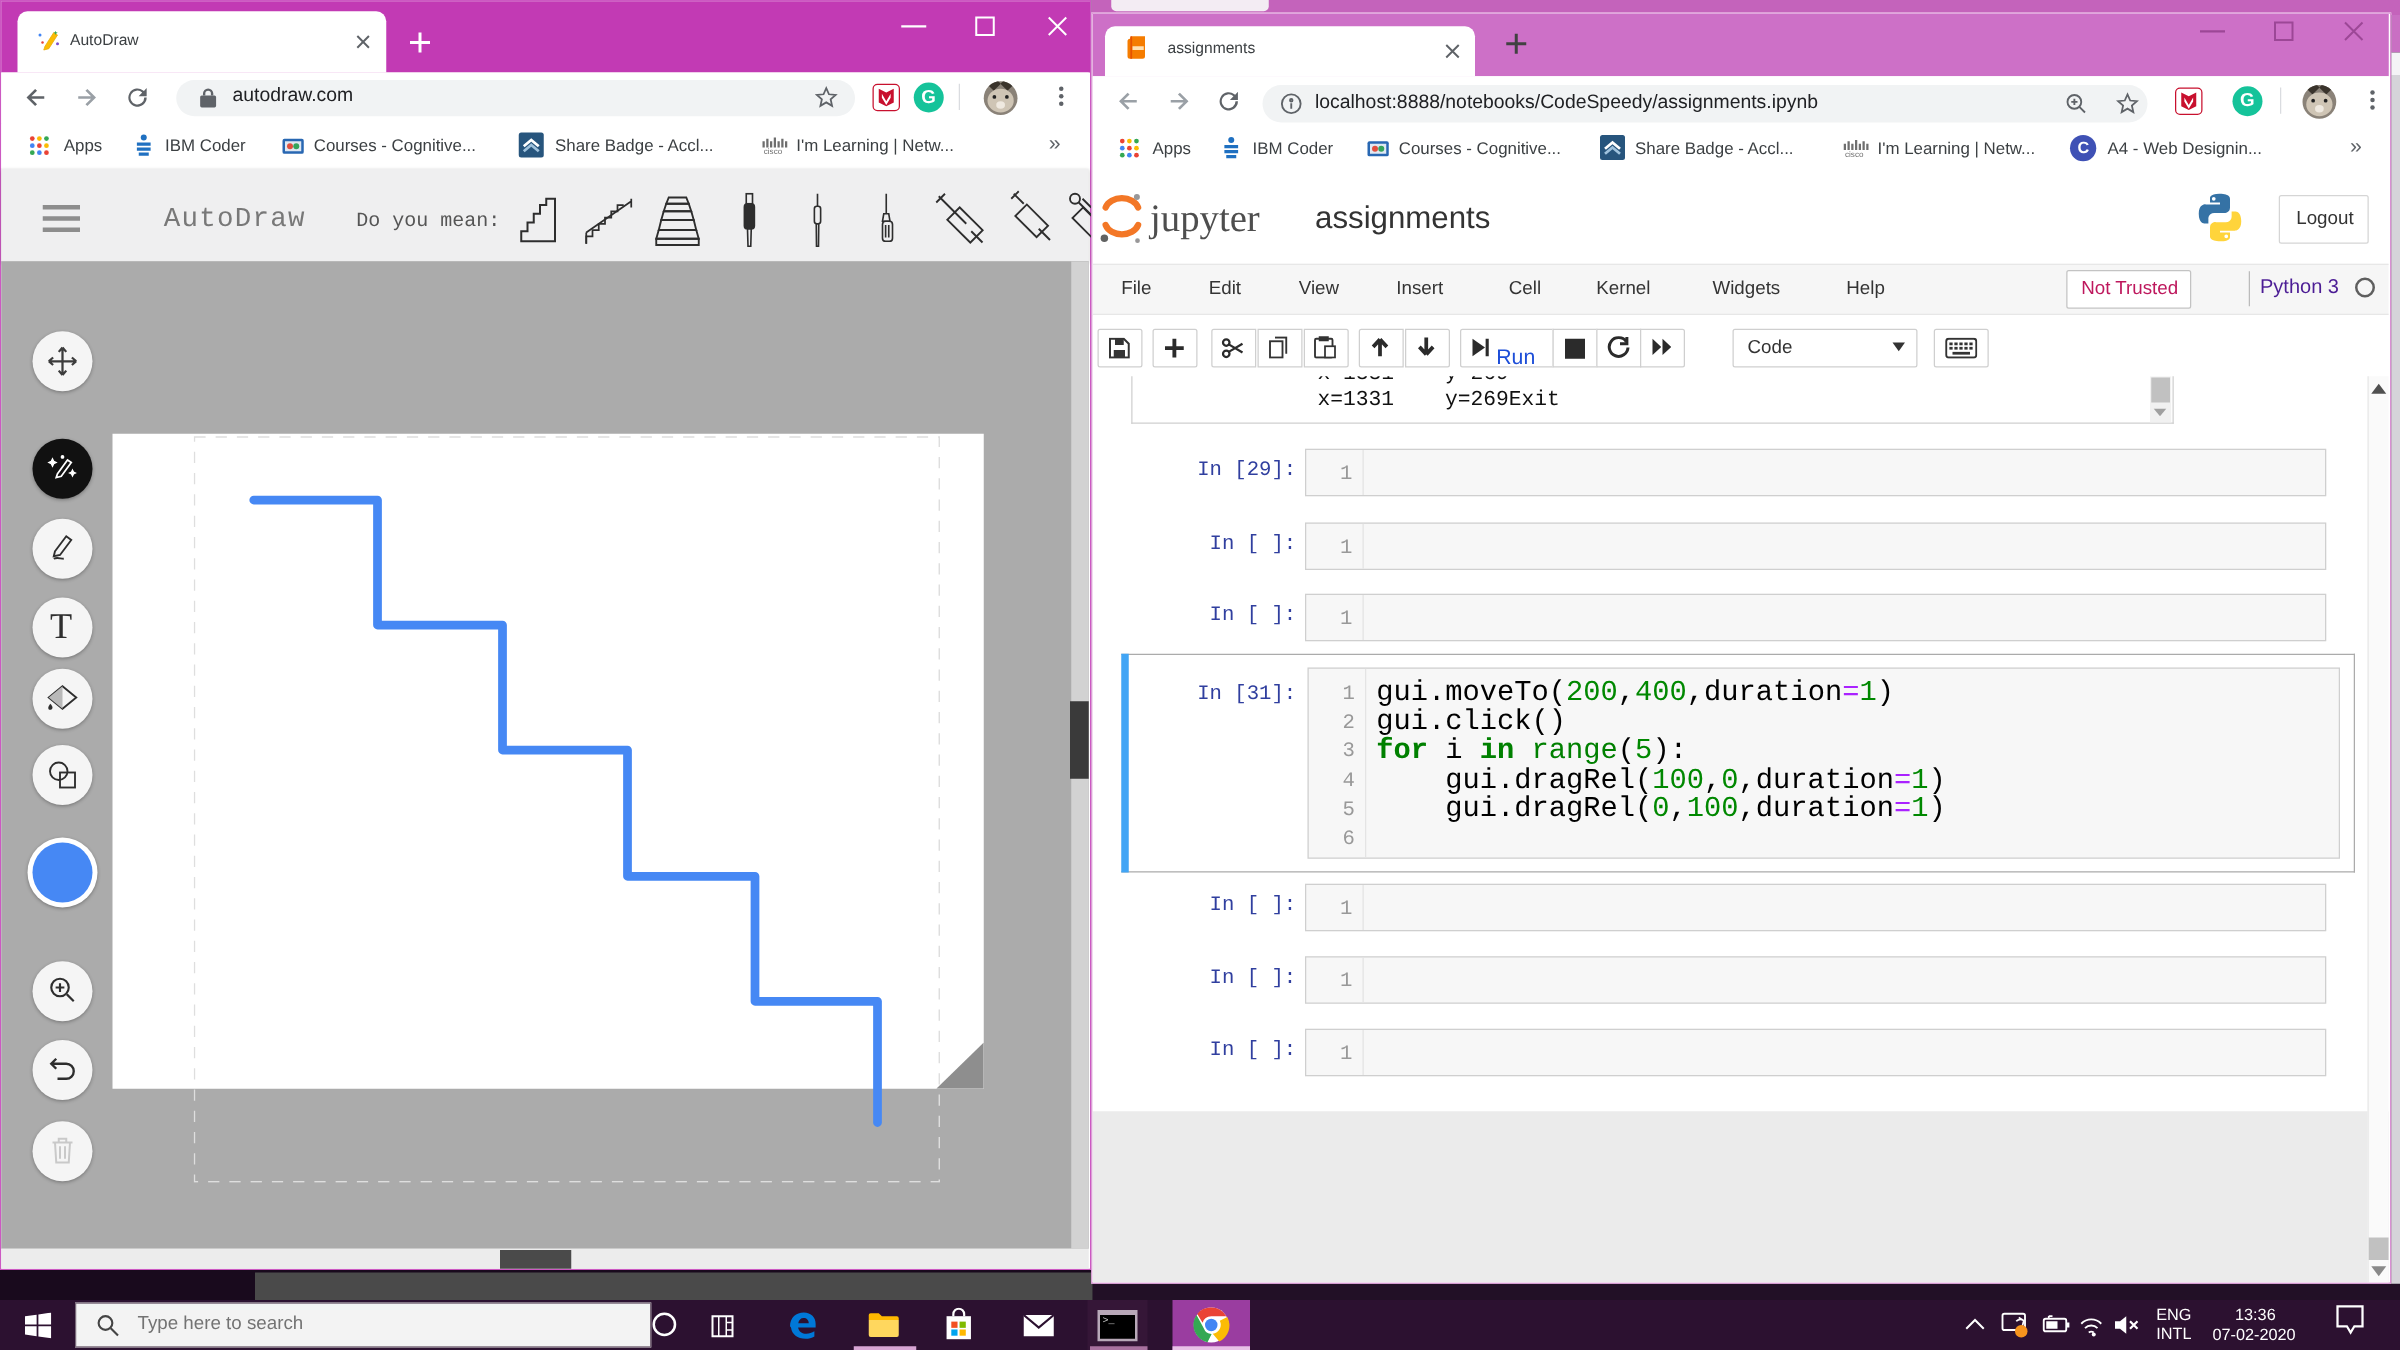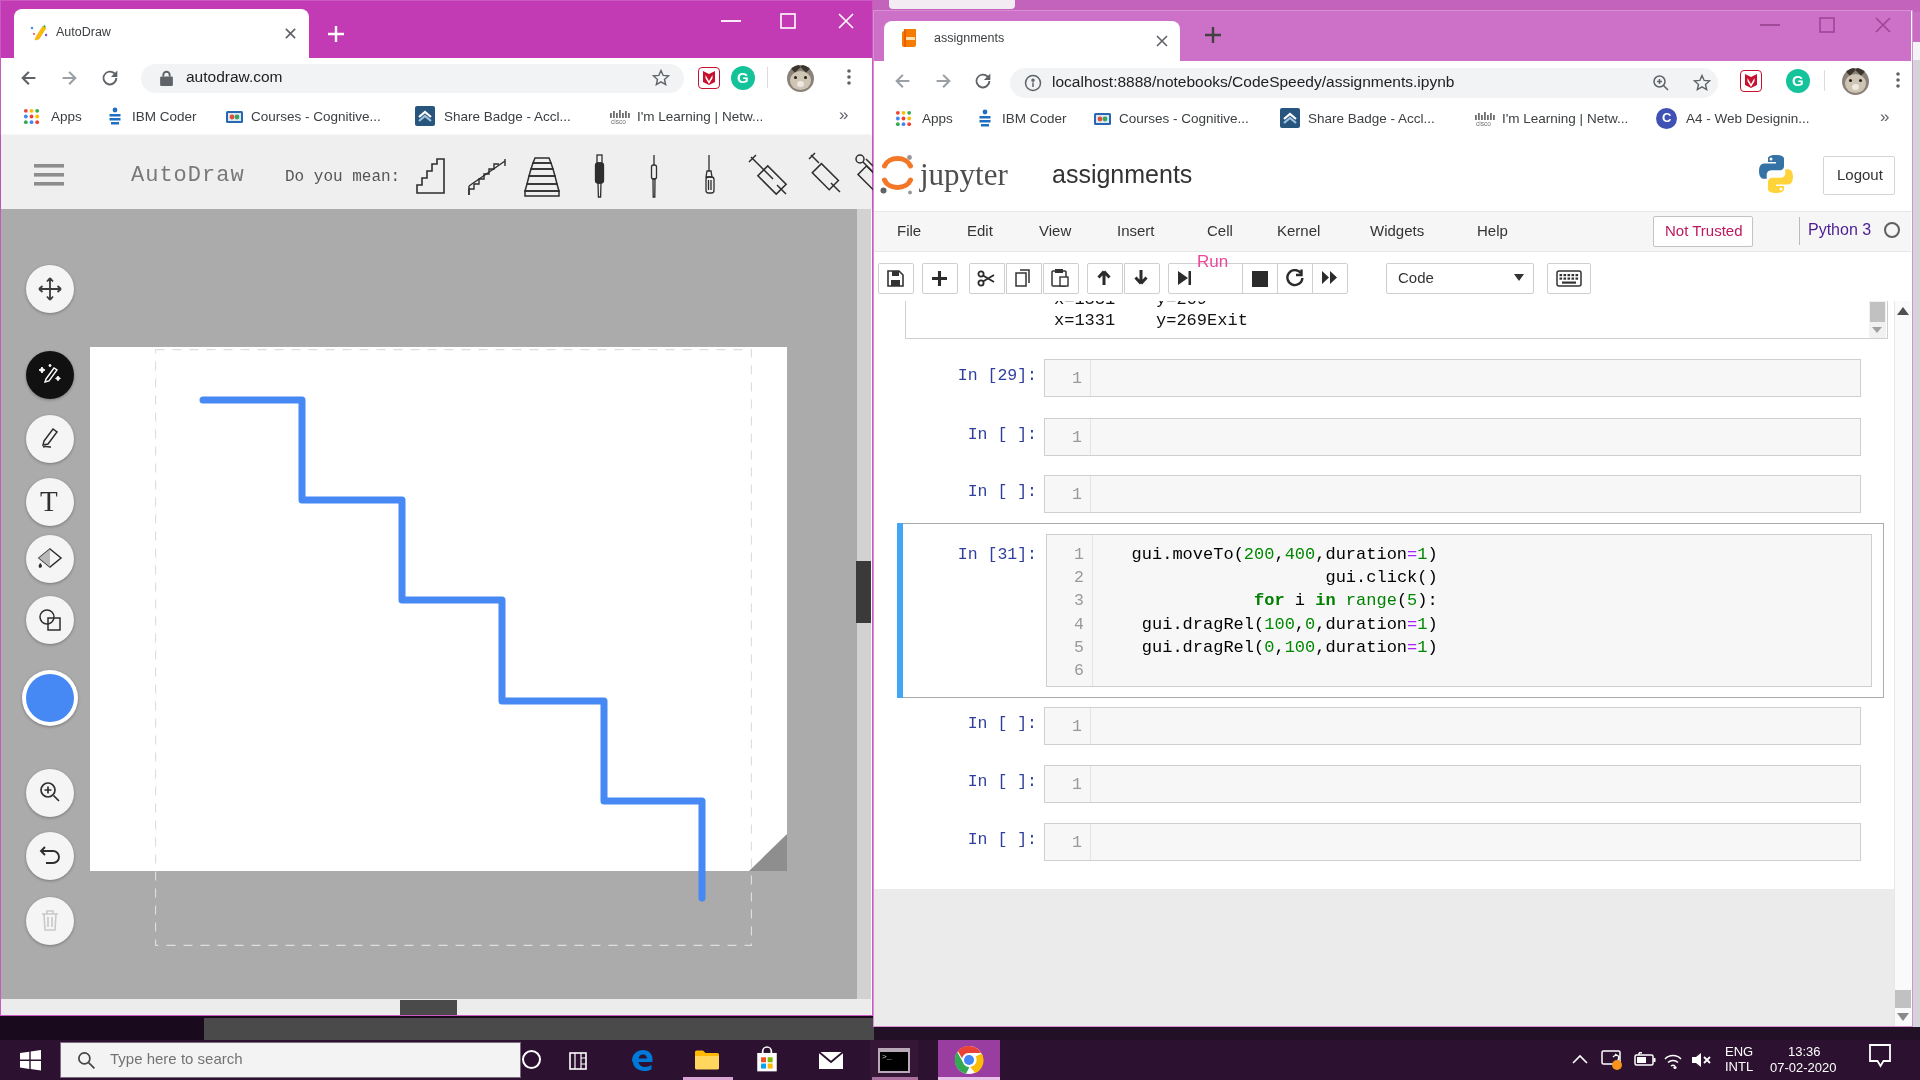--- a/index.html
+++ b/index.html
@@ -515,21 +515,21 @@
       </svg>
     <div class="jbtn" style="left:250px;top:126px;width:36px;border-radius:0 2px 2px 0;"></div>
     <svg class="abs" style="left:259px;top:132px" width="16" height="17" viewBox="0 0 16 17">
         <path d="M8 1 V13 M8 14.5 L2.5 8.5 M8 14.5 L13.5 8.5" fill="none" stroke="#2b2b2b" stroke-width="3"></path>
       </svg>
     <div class="jbtn" style="left:294px;top:126px;width:75px;border-radius:2px 0 0 2px;"></div>
     <svg class="abs" style="left:303px;top:133px" width="14" height="16" viewBox="0 0 14 16">
         <path d="M1 1 L11 8 L1 15 Z" fill="#2b2b2b"></path>
         <rect x="11.5" y="1" width="3" height="14" fill="#2b2b2b"></rect>
       </svg>
-    <div class="abs" style="left:323px;top:115px;font-size:17px;color:#ec4899;">Run</div>
+    <div class="abs" style="left:323px;top:139px;font-size:17px;color:#1d4ed8;">Run</div>
     <div class="jbtn" style="left:368px;top:126px;width:36px;border-radius:0;"></div>
     <div class="abs" style="left:378px;top:134px;width:16px;height:16px;background:#2b2b2b;"></div>
     <div class="jbtn" style="left:403px;top:126px;width:36px;border-radius:0;"></div>
     <svg class="abs" style="left:411px;top:132px" width="19" height="18" viewBox="0 0 19 18">
         <path d="M16 4.2 A7.5 7.5 0 1 0 17.4 9" fill="none" stroke="#2b2b2b" stroke-width="2.4"></path>
         <path d="M16.5 0.5 V6 H11" fill="none" stroke="#2b2b2b" stroke-width="2.4"></path>
       </svg>
     <div class="jbtn" style="left:438px;top:126px;width:36px;border-radius:0 2px 2px 0;"></div>
     <svg class="abs" style="left:447px;top:133px" width="18" height="15" viewBox="0 0 18 15">
         <path d="M1 1 L8 7.5 L1 14 Z M9 1 L16 7.5 L9 14 Z" fill="#2b2b2b"></path>
@@ -550,21 +550,21 @@
           <rect x="7.5" y="7.5" width="2.6" height="2.2"></rect>
           <rect x="11.5" y="7.5" width="2.6" height="2.2"></rect>
           <rect x="15.5" y="7.5" width="2.6" height="2.2"></rect>
           <rect x="19.5" y="7.5" width="2.6" height="2.2"></rect>
           <rect x="6" y="11.5" width="14" height="2.2"></rect>
         </g>
       </svg>
 
     <div class="abs" style="left:0;top:168px;width:1037px;height:584px;background:#fff;"></div>
 
-    <div class="abs" style="left:31px;top:164px;width:983px;height:38px;border:1px solid #cfcfcf;border-top:none;background:#fff;overflow:hidden;">
+    <div class="abs" style="left:31px;top:164px;width:834px;height:38px;border:1px solid #cfcfcf;border-top:none;background:#fff;overflow:hidden;">
       <div class="abs mono" style="left:148px;top:-11px;font-size:17px;color:#111;white-space:pre;">x=1331    y=269</div>
       <div class="abs mono" style="left:148px;top:10px;font-size:17px;color:#111;white-space:pre;">x=1331    y=269Exit</div>
       <div class="abs" style="right:1px;top:0px;width:17px;height:37px;background:#f1f1f1;"></div>
       <div class="abs" style="right:2px;top:1px;width:15px;height:20px;background:#c1c1c1;"></div>
       <div class="abs" style="right:5px;top:26px;width:0;height:0;border-left:5px solid transparent;border-right:5px solid transparent;border-top:6px solid #a0a0a0;"></div>
     </div>
 
     <div class="abs prompt" style="left:43px;top:229px;">In [29]:</div>
     <div class="cellbox" style="left:170px;top:222px;width:817px;height:38px;">
       <div class="gutter" style="line-height:37px;">1</div>
@@ -577,21 +577,21 @@
     <div class="abs prompt" style="left:43px;top:345px;">In [ ]:</div>
     <div class="cellbox" style="left:170px;top:338px;width:817px;height:38px;">
       <div class="gutter" style="line-height:37px;">1</div>
     </div>
 
     <div class="abs" style="left:23px;top:386px;width:987px;height:175px;border:1px solid #ababab;border-left:none;"></div>
     <div class="abs" style="left:23px;top:386px;width:6px;height:175px;background:#42a5f5;"></div>
     <div class="abs prompt" style="left:43px;top:408px;">In [31]:</div>
     <div class="cellbox" style="left:172px;top:397px;width:826px;height:153px;">
       <div class="gutter" style="padding-top:8px;line-height:23.2px;">1<br>2<br>3<br>4<br>5<br>6</div>
-      <div class="abs mono" style="left:54px;top:8px;font-size:17px;line-height:23.2px;color:#000;white-space:pre;text-align:right;">gui.moveTo(<span style="color:#080">200</span>,<span style="color:#080">400</span>,duration<span style="color:#a2f">=</span><span style="color:#080">1</span>)
+      <div class="abs mono" style="left:54px;top:8px;font-size:23px;line-height:23.2px;color:#000;white-space:pre;">gui.moveTo(<span style="color:#080">200</span>,<span style="color:#080">400</span>,duration<span style="color:#a2f">=</span><span style="color:#080">1</span>)
 gui.click()
 <span style="color:#008000;font-weight:bold">for</span> i <span style="color:#008000;font-weight:bold">in</span> <span style="color:#008000">range</span>(<span style="color:#080">5</span>):
     gui.dragRel(<span style="color:#080">100</span>,<span style="color:#080">0</span>,duration<span style="color:#a2f">=</span><span style="color:#080">1</span>)
     gui.dragRel(<span style="color:#080">0</span>,<span style="color:#080">100</span>,duration<span style="color:#a2f">=</span><span style="color:#080">1</span>)</div>
     </div>
 
     <div class="abs prompt" style="left:43px;top:577px;">In [ ]:</div>
     <div class="cellbox" style="left:170px;top:570px;width:817px;height:38px;">
       <div class="gutter" style="line-height:37px;">1</div>
     </div>

